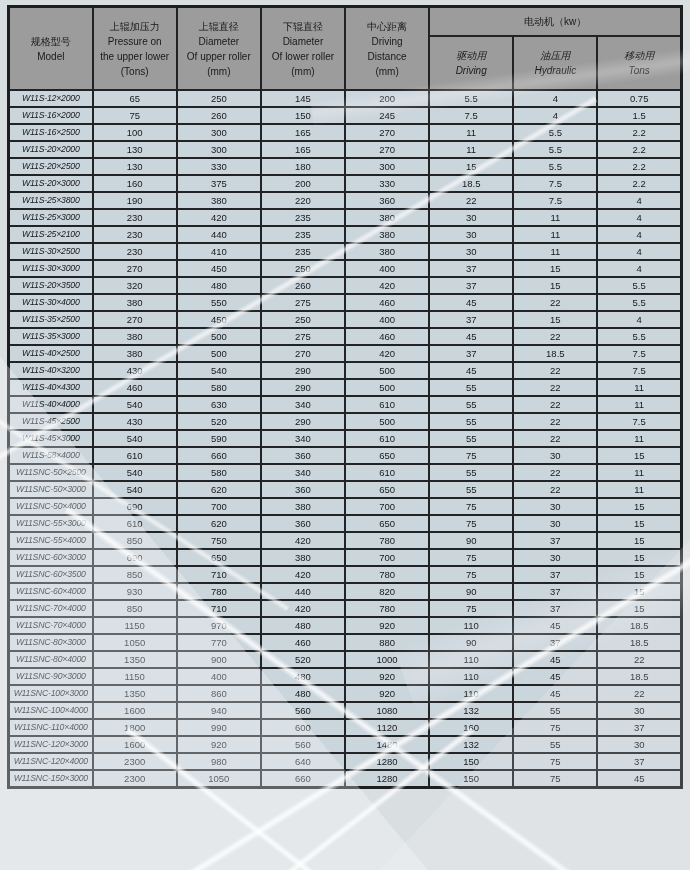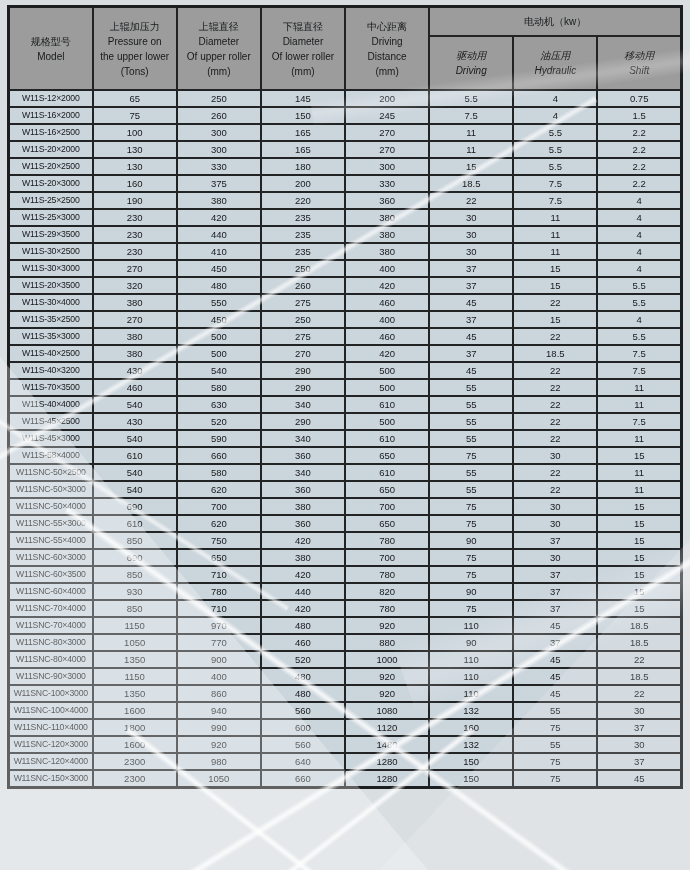--- a/index.html
+++ b/index.html
@@ -40,21 +40,21 @@
   thead tr.h1 th{height:26px;}
   thead tr.h1 th.span2{height:81px;}
   thead tr.h2 th{height:51px;font-style:italic;}
   tbody td{
     height:15px;
     font-size:9.5px;
     line-height:15px;
     background:#cbd5dc;
     white-space:nowrap;
   }
-  tbody td:first-child{font-size:8.7px;letter-spacing:-0.2px;}
+  tbody td:first-child{font-size:8.7px;letter-spacing:-0.2px;font-style:italic;}
   
   .glare{
     position:absolute;inset:0;
     pointer-events:none;
     overflow:hidden;
   }
   .wedge-left{
     position:absolute;inset:0;
     background:rgba(255,255,255,0.30);
     -webkit-clip-path:polygon(0 41%, 62% 100%, 0 100%);
@@ -106,21 +106,21 @@
 Distance
 (mm)</th>
         <th colspan="3">电动机（kw）</th>
       </tr>
       <tr class="h2">
         <th>驱动用
 Driving</th>
         <th>油压用
 Hydraulic</th>
         <th>移动用
-Shift</th>
+Tons</th>
       </tr>
     </thead>
     <tbody>
         <tr>
           <td>W11S-12×2000</td>
           <td>65</td>
           <td>250</td>
           <td>145</td>
           <td>200</td>
           <td>5.5</td>
@@ -171,41 +171,41 @@
           <td>W11S-20×3000</td>
           <td>160</td>
           <td>375</td>
           <td>200</td>
           <td>330</td>
           <td>18.5</td>
           <td>7.5</td>
           <td>2.2</td>
         </tr>
         <tr>
-          <td>W11S-25×2500</td>
+          <td>W11S-25×3800</td>
           <td>190</td>
           <td>380</td>
           <td>220</td>
           <td>360</td>
           <td>22</td>
           <td>7.5</td>
           <td>4</td>
         </tr>
         <tr>
           <td>W11S-25×3000</td>
           <td>230</td>
           <td>420</td>
           <td>235</td>
           <td>380</td>
           <td>30</td>
           <td>11</td>
           <td>4</td>
         </tr>
         <tr>
-          <td>W11S-29×3500</td>
+          <td>W11S-25×2100</td>
           <td>230</td>
           <td>440</td>
           <td>235</td>
           <td>380</td>
           <td>30</td>
           <td>11</td>
           <td>4</td>
         </tr>
         <tr>
           <td>W11S-30×2500</td>
@@ -281,21 +281,21 @@
           <td>W11S-40×3200</td>
           <td>430</td>
           <td>540</td>
           <td>290</td>
           <td>500</td>
           <td>45</td>
           <td>22</td>
           <td>7.5</td>
         </tr>
         <tr>
-          <td>W11S-70×3500</td>
+          <td>W11S-40×4300</td>
           <td>460</td>
           <td>580</td>
           <td>290</td>
           <td>500</td>
           <td>55</td>
           <td>22</td>
           <td>11</td>
         </tr>
         <tr>
           <td>W11S-40×4000</td>

